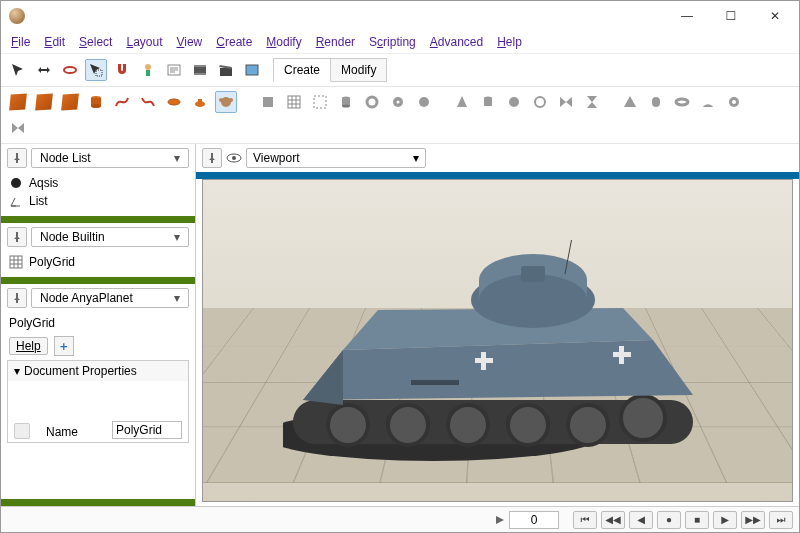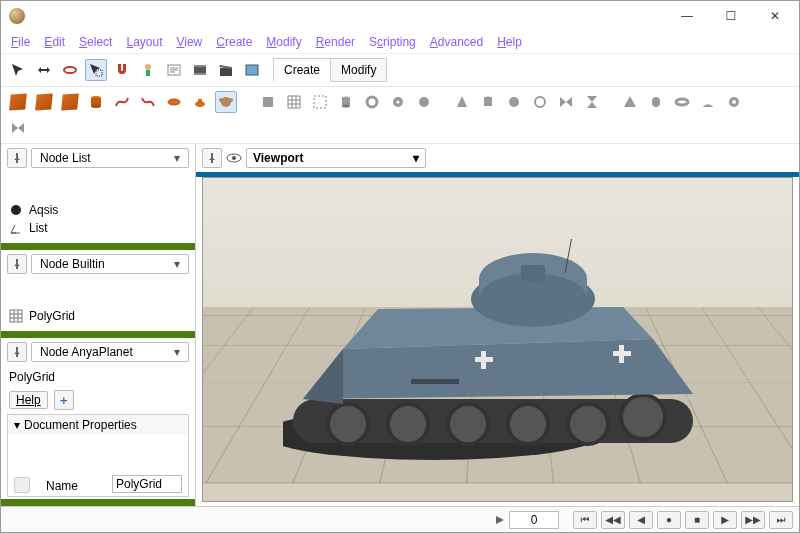--- a/index.html
+++ b/index.html
@@ -2,54 +2,54 @@
 <html><head>
 <meta charset="utf-8">
 <style>
 * { box-sizing: border-box; margin: 0; padding: 0; font-family: "Segoe UI", Tahoma, sans-serif; font-size: 12px; }
 body { background: #fff; width: 800px; height: 533px; overflow: hidden; border: 1px solid #999; display: flex; flex-direction: column; }
 .titlebar { height: 30px; display: flex; align-items: center; padding: 0 2px 0 8px; background: #fff; }
 .titlebar .app-icon { width: 16px; height: 16px; margin-right: 6px; border-radius: 50%; background: radial-gradient(circle at 35% 30%, #e8c9a0, #8b5a2b); }
 .titlebar .title { color: #555; flex: 0 0 auto; }
 .titlebar .spacer { flex: 1; }
 .titlebar .wbtn { width: 44px; height: 28px; display: flex; align-items: center; justify-content: center; color: #333; }
-.menubar { height: 22px; display: flex; align-items: center; gap: 14px; padding: 0 10px; color: #8b5cf6; }
+.menubar { height: 22px; display: flex; align-items: center; gap: 14px; padding: 0 10px; color: #4c1d95; }
 .menubar .mitem .ul { text-decoration: underline; }
 .toolbar { display: flex; align-items: center; padding: 4px 6px; gap: 4px; border-top: 1px solid #eee; border-bottom: 1px solid #e5e5e5; flex-wrap: wrap; }
 .toolbar.secondary { border-top: none; }
 .tbtn { width: 22px; height: 22px; display: flex; align-items: center; justify-content: center; border: 1px solid transparent; border-radius: 2px; }
 .tbtn.active { border: 1px solid #88b2da; background: #dbeaf8; }
 .tbtn svg { width: 16px; height: 16px; }
 .tab-group { display: flex; margin-left: 6px; }
 .tab { padding: 4px 10px; border: 1px solid #ccc; background: #f7f7f7; font-size: 12px; }
 .tab.active { background: #fff; border-bottom: 1px solid #fff; }
 .tab + .tab { border-left: none; }
 .body { flex: 1; display: flex; min-height: 0; }
 .sidebar { width: 195px; display: flex; flex-direction: column; border-right: 1px solid #ccc; background: #fff; }
 .panel { border-bottom: 7px solid #4d7c0f; padding: 0 0 4px 0; display: flex; flex-direction: column; flex: 0 0 auto; }
 .panel.grow { flex: 1 1 auto; min-height: 0; }
 .panel-header { display: flex; align-items: center; padding: 4px 6px; gap: 4px; }
 .pin { width: 20px; height: 20px; border: 1px solid #bbb; border-radius: 2px; display:flex; align-items:center; justify-content:center; background:#f5f5f5; }
 .panel-title { flex: 1; border: 1px solid #bbb; border-radius: 2px; padding: 2px 8px; background: #fff; display:flex; align-items:center; justify-content:space-between; }
 .panel-title .chev { color:#555; }
-.panel-list { padding: 2px 8px; margin-top: 27px; }
+.panel-list { padding: 2px 8px; }
 .panel-list .row { display: flex; align-items: center; gap: 6px; padding: 2px 0; }
 .panel-list .row .ic { width: 14px; height: 14px; }
 .prop-label { padding: 4px 8px; }
 .prop-bar { display:flex; align-items:center; gap:6px; padding: 2px 8px; }
 .prop-bar .hbtn { border:1px solid #bbb; background:#f5f5f5; padding: 1px 6px; border-radius:2px; }
 .prop-bar .plus { width:20px; height:20px; border:1px solid #bbb; background:#f5f5f5; display:flex;align-items:center;justify-content:center; color:#2b70c2; font-weight:bold; }
 .prop-section { margin: 2px 6px; border:1px solid #ccc; }
 .prop-section .sec-head { padding:3px 6px; background:#f7f7f7; display:flex; align-items:center; gap:4px; }
 .prop-row { display:flex; align-items:flex-end; padding:3px 6px; gap:16px;margin-top:37px; }
 .prop-row .pic { width:16px; height:16px; border:1px solid #ccc; background:#eee; border-radius:2px; }
 .prop-row .pname { flex:1; }
 .prop-row input { width:70px; border:1px solid #bbb; padding:1px 3px; }
 .viewport-area { flex:1; display:flex; flex-direction:column; min-width:0; }
-.vp-header { display:flex; align-items:center; gap:4px; padding:4px 6px; border-bottom:5px solid #0369a1;font-weight:bold; }
+.vp-header { display:flex; align-items:center; gap:4px; padding:4px 6px; border-bottom:7px solid #0369a1; }
 .vp-title { width:180px; border:1px solid #bbb; border-radius:2px; padding:2px 6px; display:flex; align-items:center; justify-content:space-between; background:#fff; }
 .vp-canvas { flex:1; position:relative; border:1px solid #999; margin:0 6px 4px 6px; overflow:hidden; background: linear-gradient(#e9e5dc, #d6cfbf); }
 .floor { position:absolute; left:-20%; right:-20%; bottom:-15%; top:40%; background:#c9c1b0; transform: perspective(600px) rotateX(62deg); transform-origin: top center;
   background-image: repeating-linear-gradient(0deg, rgba(100,90,70,.25) 0 1px, transparent 1px 56px),
                     repeating-linear-gradient(90deg, rgba(100,90,70,.25) 0 1px, transparent 1px 56px);
 }
 .tank { position:absolute; left:50%; top:56%; transform:translate(-50%,-50%); }
 .watermark { position:absolute; bottom:14px; left:50%; transform:translateX(-50%); font-size:34px; font-style:italic; font-family: Georgia, "Times New Roman", serif; color:#2f67c6; text-shadow: 0 0 3px #fff, 0 0 6px #fff; white-space:nowrap; }
 .statusbar { height:26px; border-top:1px solid #ccc; display:flex; align-items:center; padding:0 6px; gap:4px; background:#fafafa; }
 .statusbar .tri { width:10px;height:10px; }

